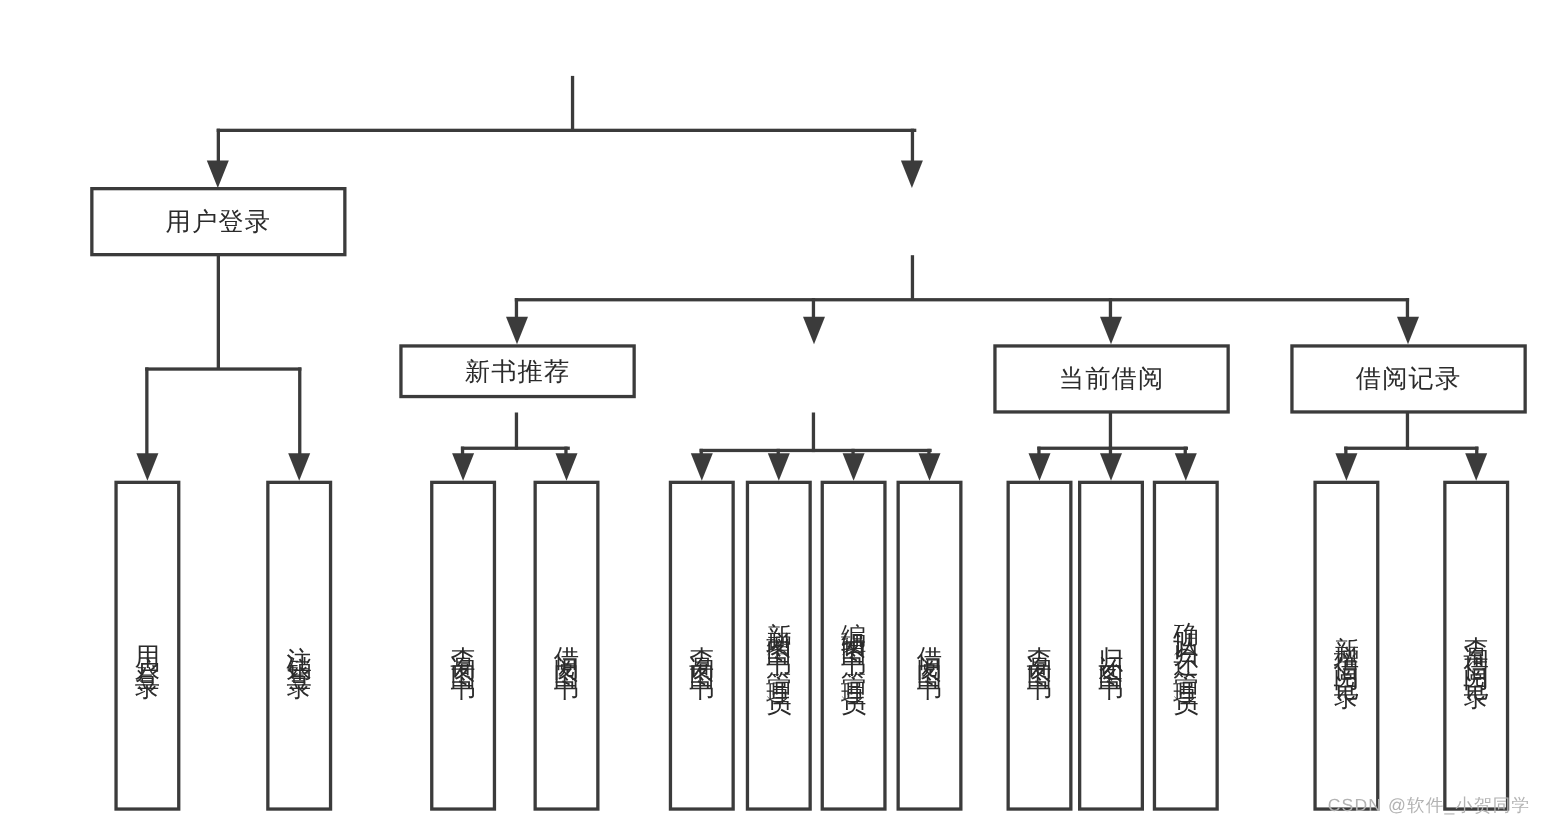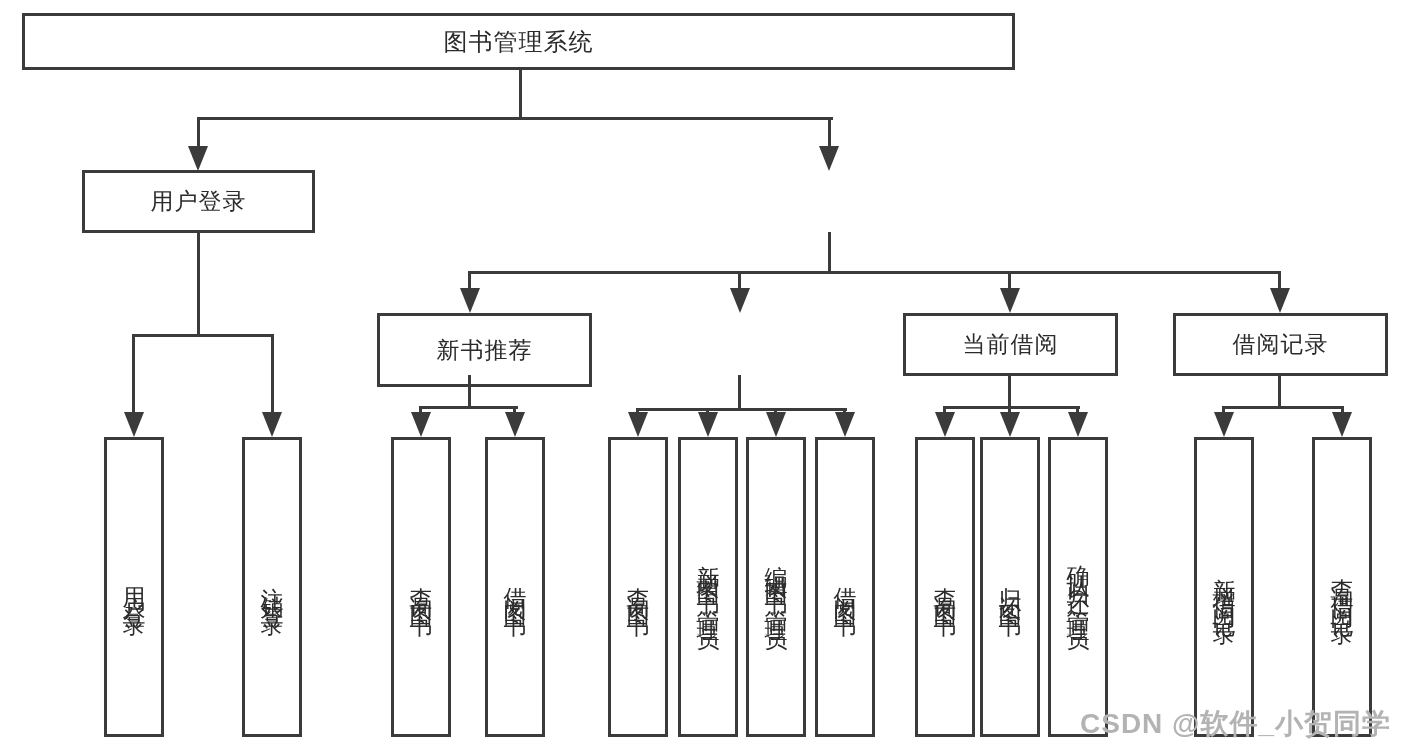--- a/index.html
+++ b/index.html
@@ -27,38 +27,35 @@
   }
   .vl { position:absolute; width:3px; background:#3b3b3b; }
   .hl { position:absolute; height:3px; background:#3b3b3b; }
   .ah {
     position:absolute; width:0; height:0;
     border-left:10px solid transparent; border-right:10px solid transparent;
     border-top:25px solid #3b3b3b;
   }
   .watermark {
     position:absolute; right:14px; bottom:4px;
-    font-size:28px; color:#b3b3b3; letter-spacing:1px; z-index:5;font-weight:bold;
+    font-size:16px; color:#b3b3b3; letter-spacing:1px; z-index:5;
   }
 </style>
 </head>
 <body>
 
 <div class="canvas">
 
-  <div class="node root" style="left:22px;top:13px;width:993px;height:57px">
-    <span>图书管理系统</span>
-  </div>
 
   <div class="node" style="left:82px;top:170px;width:233px;height:63px">
     <span>用户登录</span>
   </div>
 
 
-  <div class="node" style="left:377px;top:313px;width:215px;height:74px">
+  <div class="node" style="left:363px;top:313px;width:215px;height:49px">
     <span>新书推荐</span>
   </div>
 
 
   <div class="node" style="left:903px;top:313px;width:215px;height:63px">
     <span>当前借阅</span>
   </div>
 
   <div class="node" style="left:1173px;top:313px;width:215px;height:63px">
     <span>借阅记录</span>

